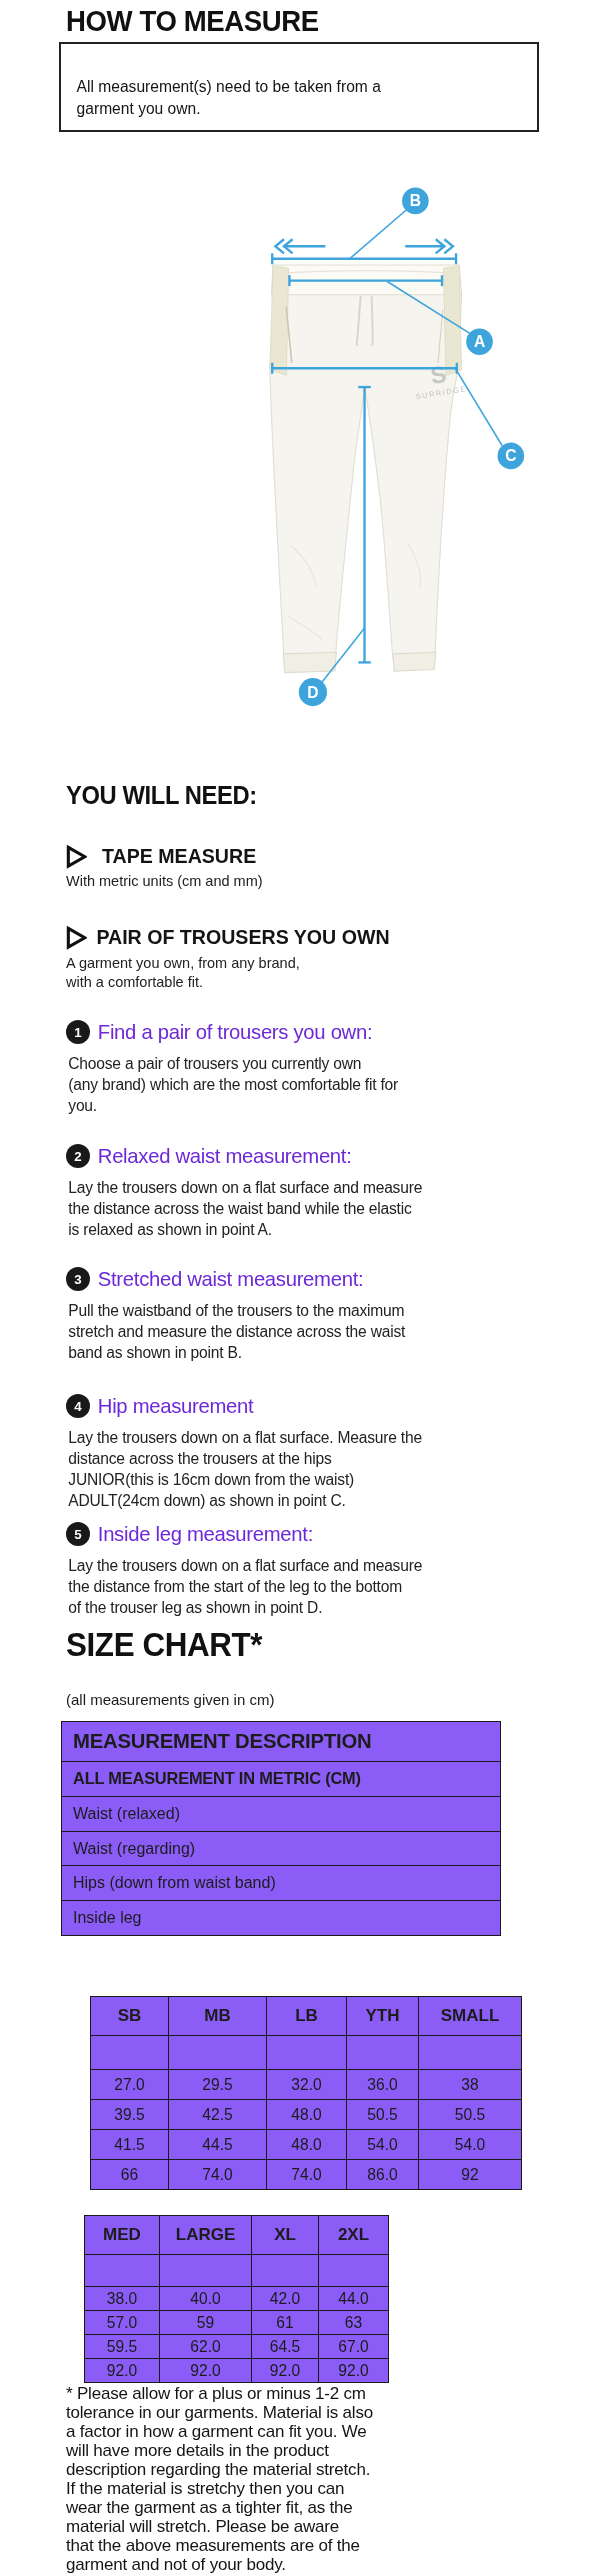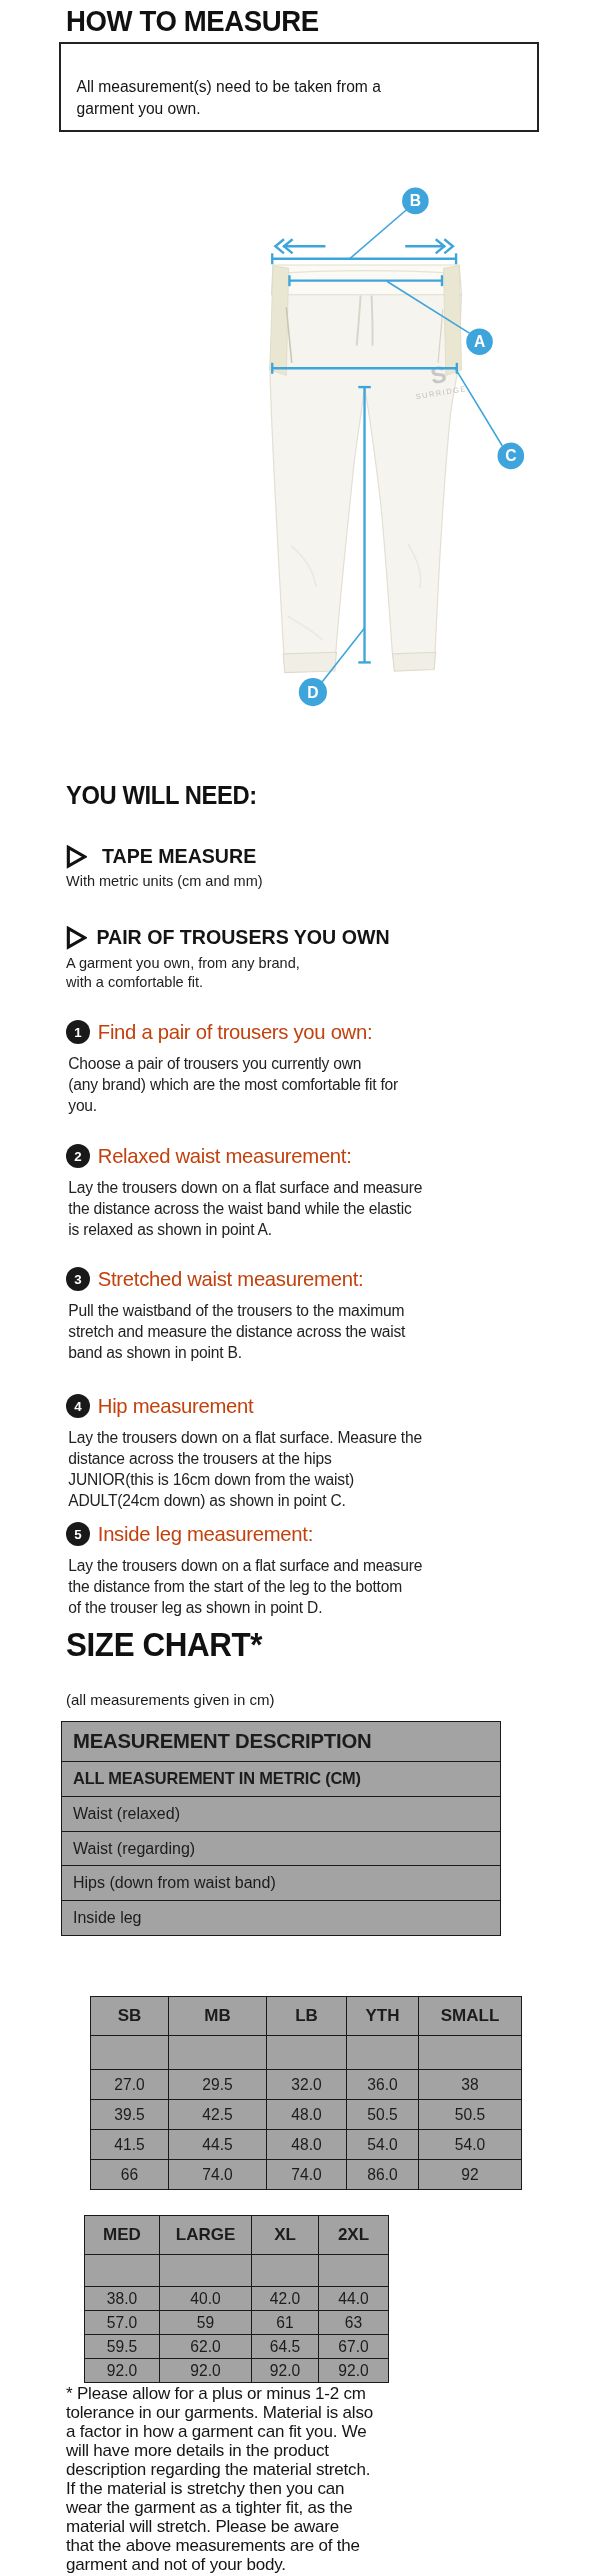--- a/index.html
+++ b/index.html
@@ -31,27 +31,27 @@
   .need-title { font-size: 19.6px; font-weight: 600; color: #141414; }
   .need-desc  { font-size: 14.5px; line-height: 19px; white-space: pre-line; color: #222; }
   .tri-icon { width: 21px; height: 23.5px; display: block; }
 
   .step-badge {
     width: 24px; height: 24px; border-radius: 50%;
     background: #191919; color: #fff;
     font-size: 13.3px; font-weight: bold;
     display: flex; align-items: center; justify-content: center;
   }
-  .step-title { font-size: 20.3px; color: #c2410c; letter-spacing: -0.3px; }
+  .step-title { font-size: 20.3px; color: #6d28d9; letter-spacing: -0.3px; }
   .step-body  { font-size: 15.6px; line-height: 21px; white-space: pre-line; color: #222; letter-spacing: -0.2px; }
 
   .sc-heading { top: 1626px; left: 66px; font-size: 33px; font-weight: 600; color: #111; }
   .sc-sub     { top: 1691px; left: 66px; font-size: 15px; color: #1a1a1a; }
 
-  table { border-collapse: collapse; background: #a3a3a3; }
+  table { border-collapse: collapse; background: #8b5cf6; }
   th, td { border: 1.6px solid #1a1a1a; }
 
   .desc-table { top: 1721px; left: 61px; width: 440px; }
   .desc-table td { padding: 7.8px 11px; }
   .desc-header-cell   { font-size: 20.3px; font-weight: bold; letter-spacing: -0.2px; }
   .desc-subheader-cell{ font-size: 16.4px; font-weight: bold; letter-spacing: -0.2px; }
   .desc-item-cell     { font-size: 16px; }
 
   .size-table { table-layout: fixed; text-align: center; }
   .size-table th { font-size: 17px; font-weight: bold; height: 39px; padding: 0 3.1px; }

